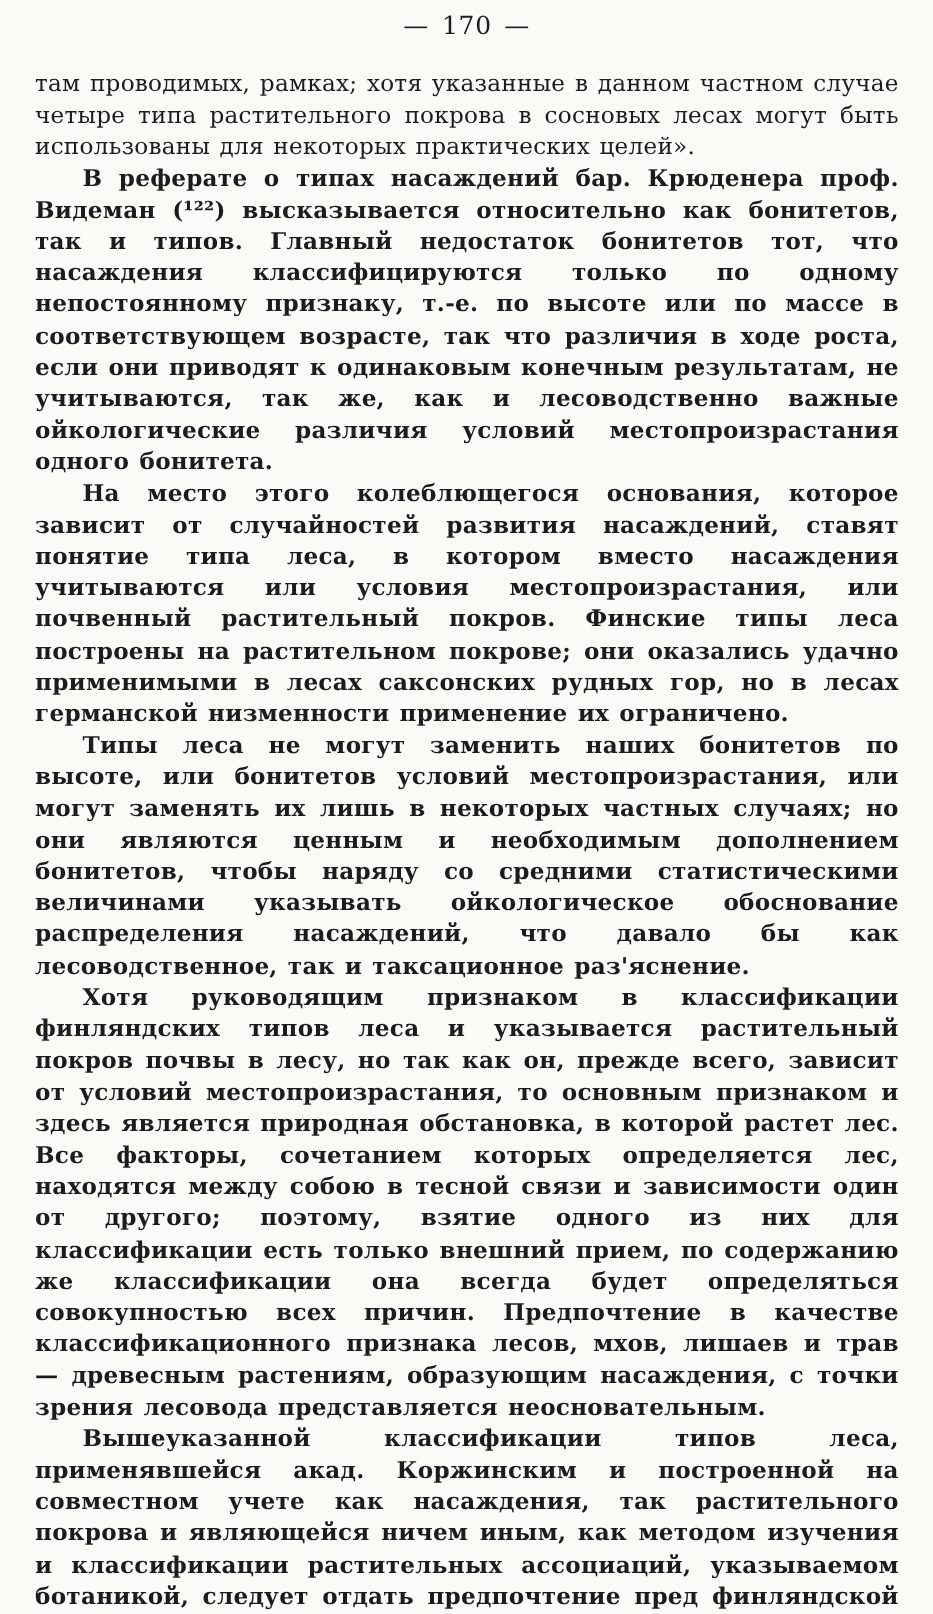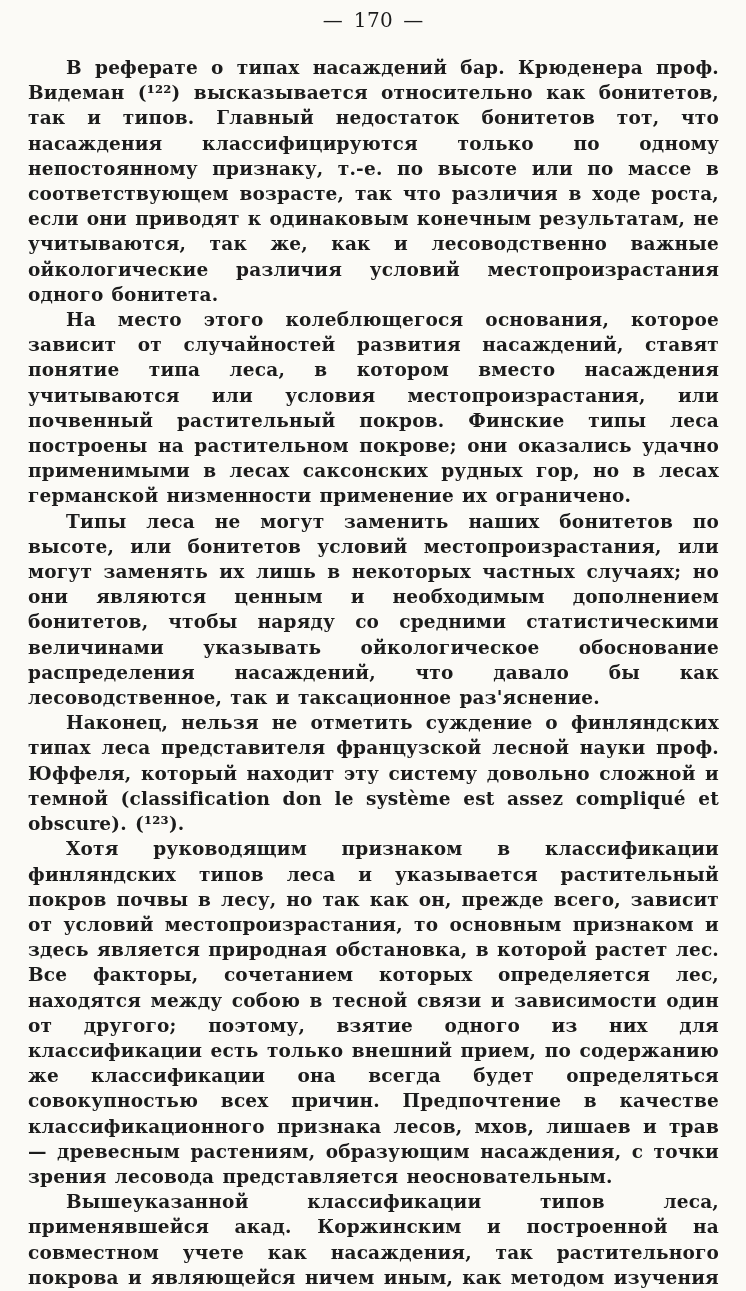--- a/index.html
+++ b/index.html
@@ -51,20 +51,20 @@
   }
 </style>
 </head>
 <body style="color: rgb(28, 28, 28);">
 
 <div class="page" style="background: rgb(251, 250, 246);">
   <div class="page-header">
     <span class="dash">—</span><span class="pagenum">170</span><span class="dash">—</span>
   </div>
   <div class="body-text" id="paragraphs">
+      <p class="para">там проводимых, рамках; хотя указанные в данном частном случае четыре типа растительного покрова в сосновых лесах могут быть использованы для некоторых практических целей».</p>
       <p class="para indent">В реферате о типах насаждений бар. Крюденера проф. Видеман (¹²²) высказывается относительно как бонитетов, так и типов. Главный недостаток бонитетов тот, что насаждения классифицируются только по одному непостоянному признаку, т.-е. по высоте или по массе в соответствующем возрасте, так что различия в ходе роста, если они приводят к одинаковым конечным результатам, не учитываются, так же, как и лесоводственно важные ойкологические различия условий местопроизрастания одного бонитета.</p>
       <p class="para indent">На место этого колеблющегося основания, которое зависит от случайностей развития насаждений, ставят понятие типа леса, в котором вместо насаждения учитываются или условия местопроизрастания, или почвенный растительный покров. Финские типы леса построены на растительном покрове; они оказались удачно применимыми в лесах саксонских рудных гор, но в лесах германской низменности применение их ограничено.</p>
       <p class="para indent">Типы леса не могут заменить наших бонитетов по высоте, или бонитетов условий местопроизрастания, или могут заменять их лишь в некоторых частных случаях; но они являются ценным и необходимым дополнением бонитетов, чтобы наряду со средними статистическими величинами указывать ойкологическое обоснование распределения насаждений, что давало бы как лесоводственное, так и таксационное раз'яснение.</p>
-      <p class="para indent">Наконец, нельзя не отметить суждение о финляндских типах леса представителя французской лесной науки проф. Юффеля, который находит эту систему довольно сложной и темной (classification don le système est assez compliqué et obscure). (¹²³).</p>
       <p class="para indent">Хотя руководящим признаком в классификации финляндских типов леса и указывается растительный покров почвы в лесу, но так как он, прежде всего, зависит от условий местопроизрастания, то основным признаком и здесь является природная обстановка, в которой растет лес. Все факторы, сочетанием которых определяется лес, находятся между собою в тесной связи и зависимости один от другого; поэтому, взятие одного из них для классификации есть только внешний прием, по содержанию же классификации она всегда будет определяться совокупностью всех причин. Предпочтение в качестве классификационного признака лесов, мхов, лишаев и трав — древесным растениям, образующим насаждения, с точки зрения лесовода представляется неосновательным.</p>
       <p class="para indent">Вышеуказанной классификации типов леса, применявшейся акад. Коржинским и построенной на совместном учете как насаждения, так растительного покрова и являющейся ничем иным, как методом изучения и классификации растительных ассоциаций, указываемом ботаникой, следует отдать предпочтение пред финляндской классификацией.</p>
     </div>
 </div>
 
 </body></html>

